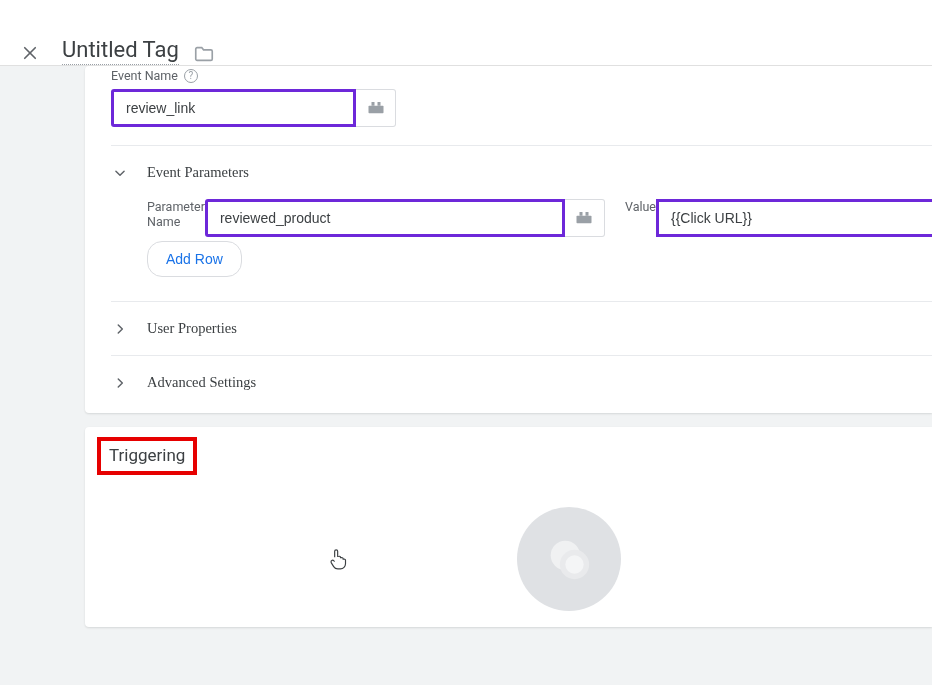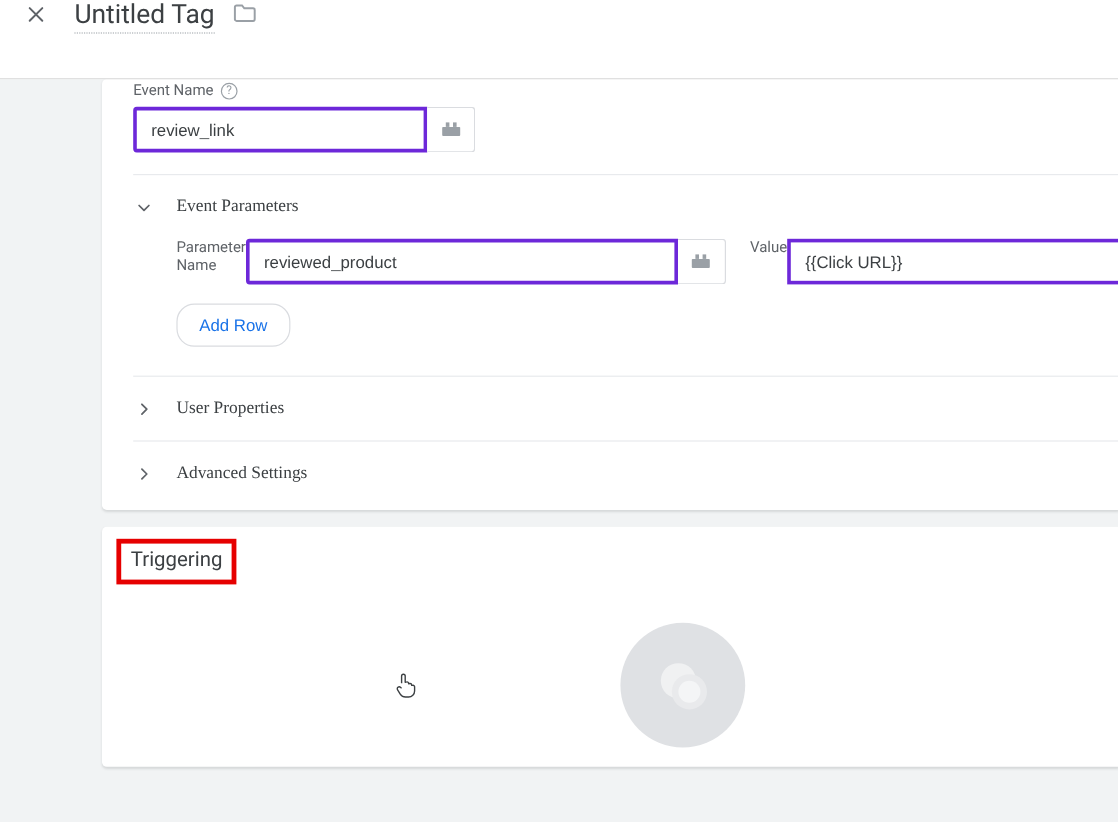--- a/index.html
+++ b/index.html
@@ -10,21 +10,21 @@
     width: 932px;
     height: 685px;
     overflow: hidden;
     position: relative;
   }
   
   .header {
     background: #fff;
     height: 66px;
     display: flex;
-    align-items: flex-start;
+    align-items: flex-end;
     padding: 0 18px;
     border-bottom: 1px solid #e0e0e0;
     position: relative;
   }
   .close-btn {
     width: 24px; height: 24px;
     display: flex; align-items: center; justify-content: center;
     cursor: pointer;
     color: #5f6368;
     margin-right: 20px;
@@ -142,21 +142,21 @@
     font-size: 12.5px;
     color: #5f6368;
     margin-bottom: 6px;
   }
   .param-name-input { width: 360px; border-radius: 3px 0 0 3px; }
   .param-value-input {
     width: 356px;
     border-radius: 0;
   }
   .add-row-btn {
-    margin-top: 16px;
+    margin-top: 4px;
     height: 36px;
     padding: 0 18px;
     border: 1px solid #dadce0;
     border-radius: 15px;
     background: #fff;
     color: #1a73e8;
     font-size: 14px;
     font-weight: 500;
     cursor: pointer;
   }

